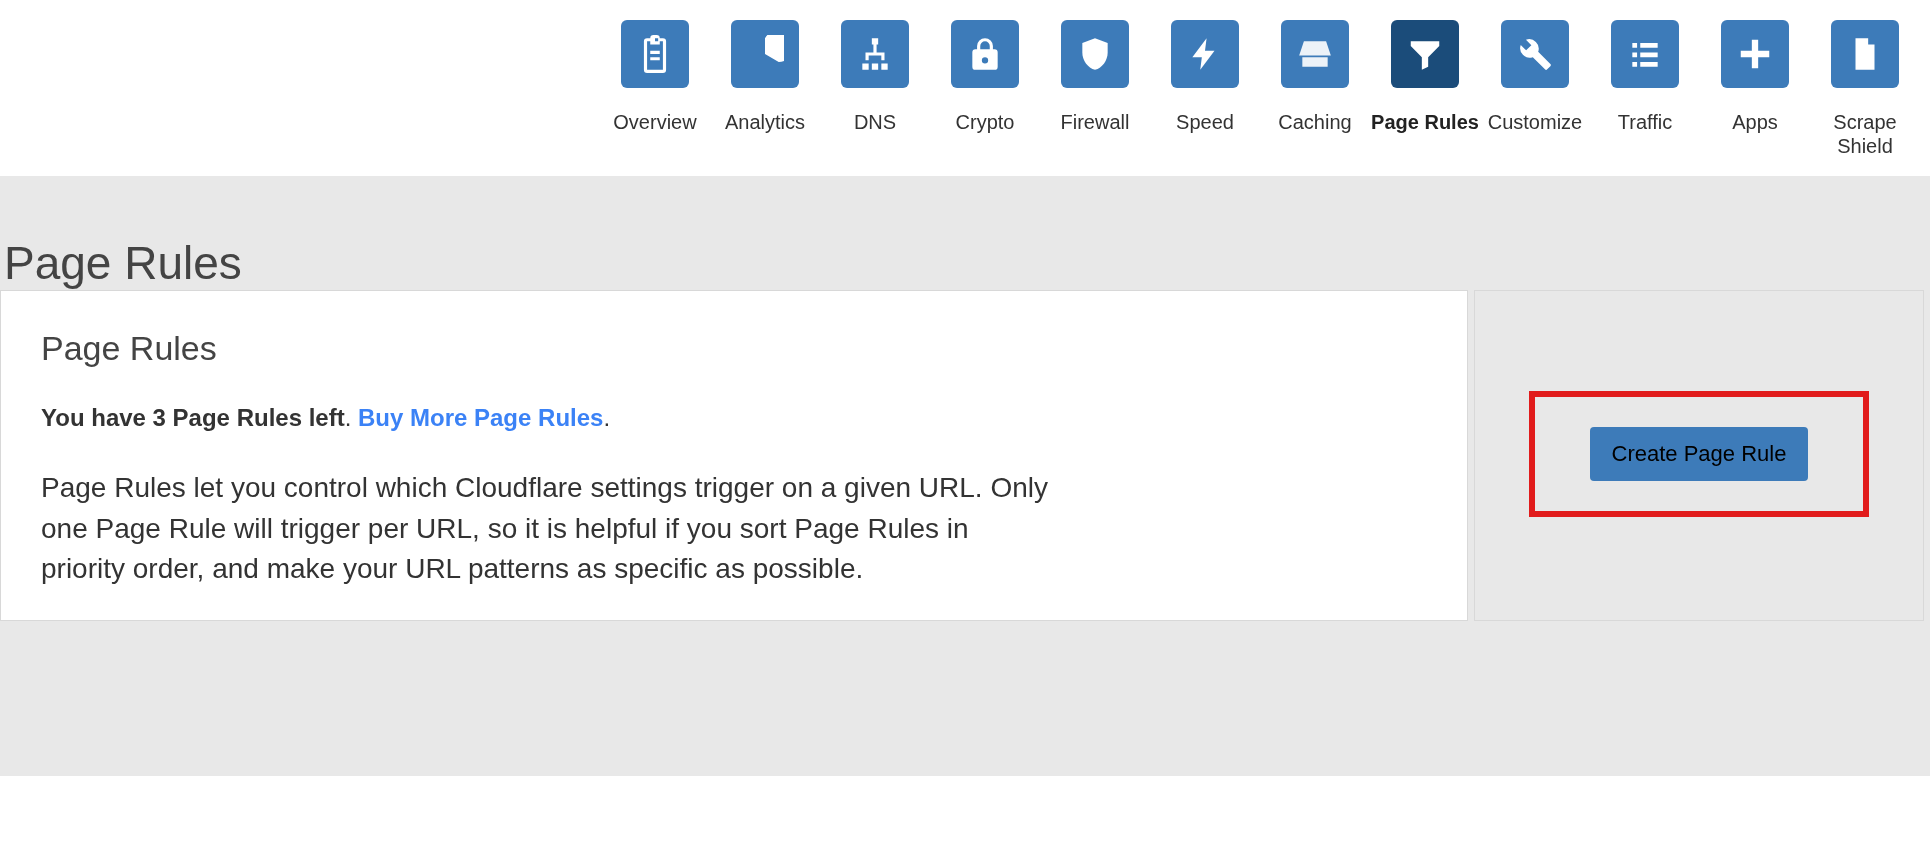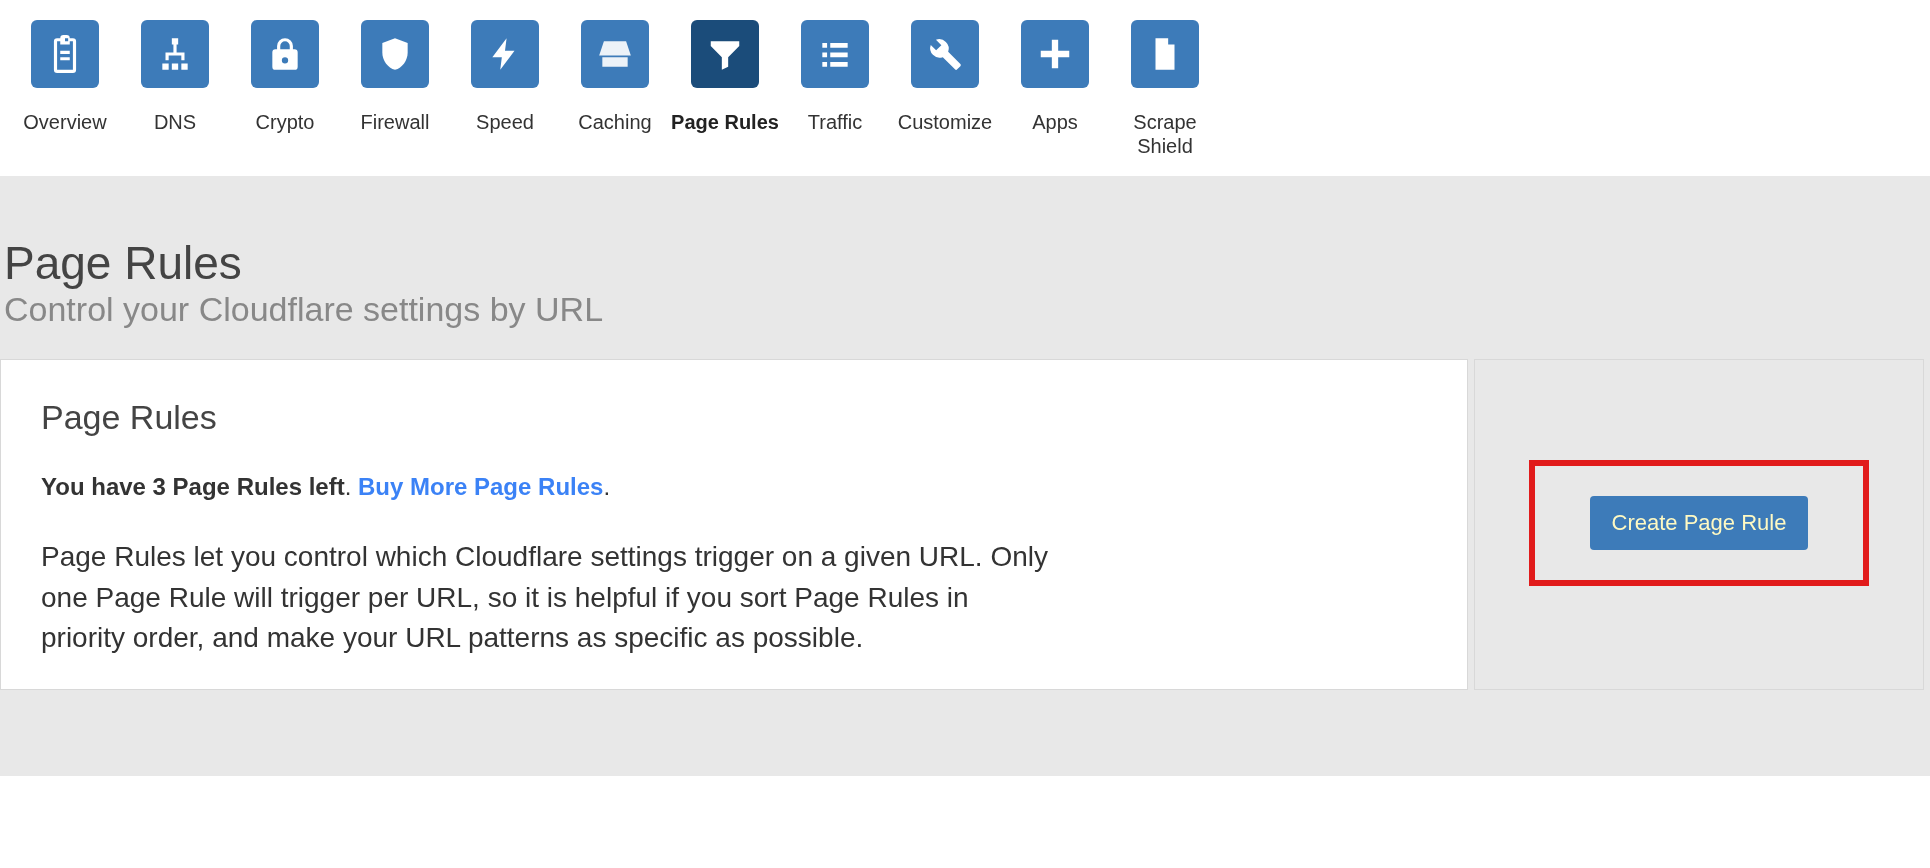--- a/index.html
+++ b/index.html
@@ -3,21 +3,21 @@
 <meta charset="utf-8">
 <style>
   * { box-sizing: border-box; margin: 0; padding: 0; }
   body {
     font-family: -apple-system, BlinkMacSystemFont, "Segoe UI", Helvetica, Arial, sans-serif;
     background: #fff;
     color: #333;
   }
   .nav {
     display: flex;
-    justify-content: flex-start;
+    justify-content: flex-end;
     padding: 20px 10px 18px;
     background: #fff;
   }
   .nav-item {
     display: flex;
     flex-direction: column;
     align-items: center;
     width: 110px;
     cursor: pointer;
     text-align: center;
@@ -109,21 +109,21 @@
     justify-content: center;
     padding-top: 100px;
     position: relative;
   }
   .highlight-box {
     border: 6px solid #e11b1b;
     padding: 30px 55px;
   }
   .create-btn {
     background: #3d7bb9;
-    color: #fef9c3;
+    color: #000000;
     border: none;
     font-size: 22px;
     padding: 14px 22px;
     border-radius: 4px;
     cursor: pointer;
   }
 </style>
 </head>
 <body>
 
@@ -132,20 +132,29 @@
       <div class="nav-icon-box">
         <svg viewBox="0 0 24 24">
           <path d="M17 2h-2a2 2 0 0 0-2-2h-2a2 2 0 0 0-2 2H7a2 2 0 0 0-2 2v18a2 2 0 0 0 2 2h10a2 2 0 0 0 2-2V4a2 2 0 0 0-2-2zm-5 0h2v2h-2V2zm5 20H7V4h2v2h6V4h2v18zM9 10h6v2H9zm0 4h6v2H9z"></path>
         </svg>
       </div>
       <div class="nav-label">Overview</div>
     </div>
     <div class="nav-item">
       <div class="nav-icon-box">
         <svg viewBox="0 0 24 24">
+          <path d="M12 2v10l8.66 5A10 10 0 1 0 12 2z"></path>
+          <path d="M13 1v9h9a10 10 0 0 0-9-9z" opacity=".65"></path>
+        </svg>
+      </div>
+      <div class="nav-label">Analytics</div>
+    </div>
+    <div class="nav-item">
+      <div class="nav-icon-box">
+        <svg viewBox="0 0 24 24">
           <path d="M10 2h4v4h-4zM4 18h4v4H4zm12 0h4v4h-4zm-6 0h4v4h-4zM11 6v5h-5v5h2v-3h8v3h2v-5h-5V6z"></path>
         </svg>
       </div>
       <div class="nav-label">DNS</div>
     </div>
     <div class="nav-item">
       <div class="nav-icon-box">
         <svg viewBox="0 0 24 24">
           <path d="M18 9h-1V7a5 5 0 0 0-10 0v2H6a2 2 0 0 0-2 2v9a2 2 0 0 0 2 2h12a2 2 0 0 0 2-2v-9a2 2 0 0 0-2-2zM9 7a3 3 0 1 1 6 0v2H9zm3 11a2 2 0 1 1 2-2 2 2 0 0 1-2 2z"></path>
         </svg>
@@ -180,32 +189,32 @@
       <div class="nav-icon-box active">
         <svg viewBox="0 0 24 24">
           <path d="M3 4h18v3l-7 7v6l-4 2v-8L3 7z"></path>
         </svg>
       </div>
       <div class="nav-label">Page Rules</div>
     </div>
     <div class="nav-item">
       <div class="nav-icon-box">
         <svg viewBox="0 0 24 24">
+          <path d="M21.7 18.3 14 10.6A6 6 0 0 0 6.3 3l3.4 3.4-3.3 3.3L3 6.3A6 6 0 0 0 10.6 14l7.7 7.7a1 1 0 0 0 1.4 0l2-2a1 1 0 0 0 0-1.4z"></path>
+        </svg>
+      </div>
+      <div class="nav-label">Customize</div>
+    </div>
+    <div class="nav-item">
+      <div class="nav-icon-box">
+        <svg viewBox="0 0 24 24">
           <path d="M4 5h3v3H4zm5 0h11v3H9zM4 11h3v3H4zm5 0h11v3H9zM4 17h3v3H4zm5 0h11v3H9z"></path>
         </svg>
       </div>
       <div class="nav-label">Traffic</div>
-    </div>
-    <div class="nav-item">
-      <div class="nav-icon-box">
-        <svg viewBox="0 0 24 24">
-          <path d="M21.7 18.3 14 10.6A6 6 0 0 0 6.3 3l3.4 3.4-3.3 3.3L3 6.3A6 6 0 0 0 10.6 14l7.7 7.7a1 1 0 0 0 1.4 0l2-2a1 1 0 0 0 0-1.4z"></path>
-        </svg>
-      </div>
-      <div class="nav-label">Customize</div>
     </div>
     <div class="nav-item">
       <div class="nav-icon-box">
         <svg viewBox="0 0 24 24">
           <path d="M10 3h4v7h7v4h-7v7h-4v-7H3v-4h7z"></path>
         </svg>
       </div>
       <div class="nav-label">Apps</div>
     </div>
     <div class="nav-item">
@@ -213,21 +222,20 @@
         <svg viewBox="0 0 24 24">
           <path d="M6 2h8l4 4v16H6zm8 0v4h4M8 12h8v2H8zm0 4h8v2H8z"></path>
         </svg>
       </div>
       <div class="nav-label">Scrape Shield</div>
     </div>
   </div>
 
 <div class="content-area">
   <h1 class="page-title">Page Rules</h1>
-  <div class="page-subtitle">Control your Cloudflare settings by URL</div>
 
   <div class="cards-row">
     <div class="card-main">
       <h2 class="card-title">Page Rules</h2>
       <p class="rules-left-line">
         <span class="bold">You have 3 Page Rules left</span><span>. </span><a href="#">Buy More Page Rules</a><span>.</span>
       </p>
       <p class="rules-desc">Page Rules let you control which Cloudflare settings trigger on a given URL. Only one Page Rule will trigger per URL, so it is helpful if you sort Page Rules in priority order, and make your URL patterns as specific as possible.</p>
     </div>
     <div class="card-side">

